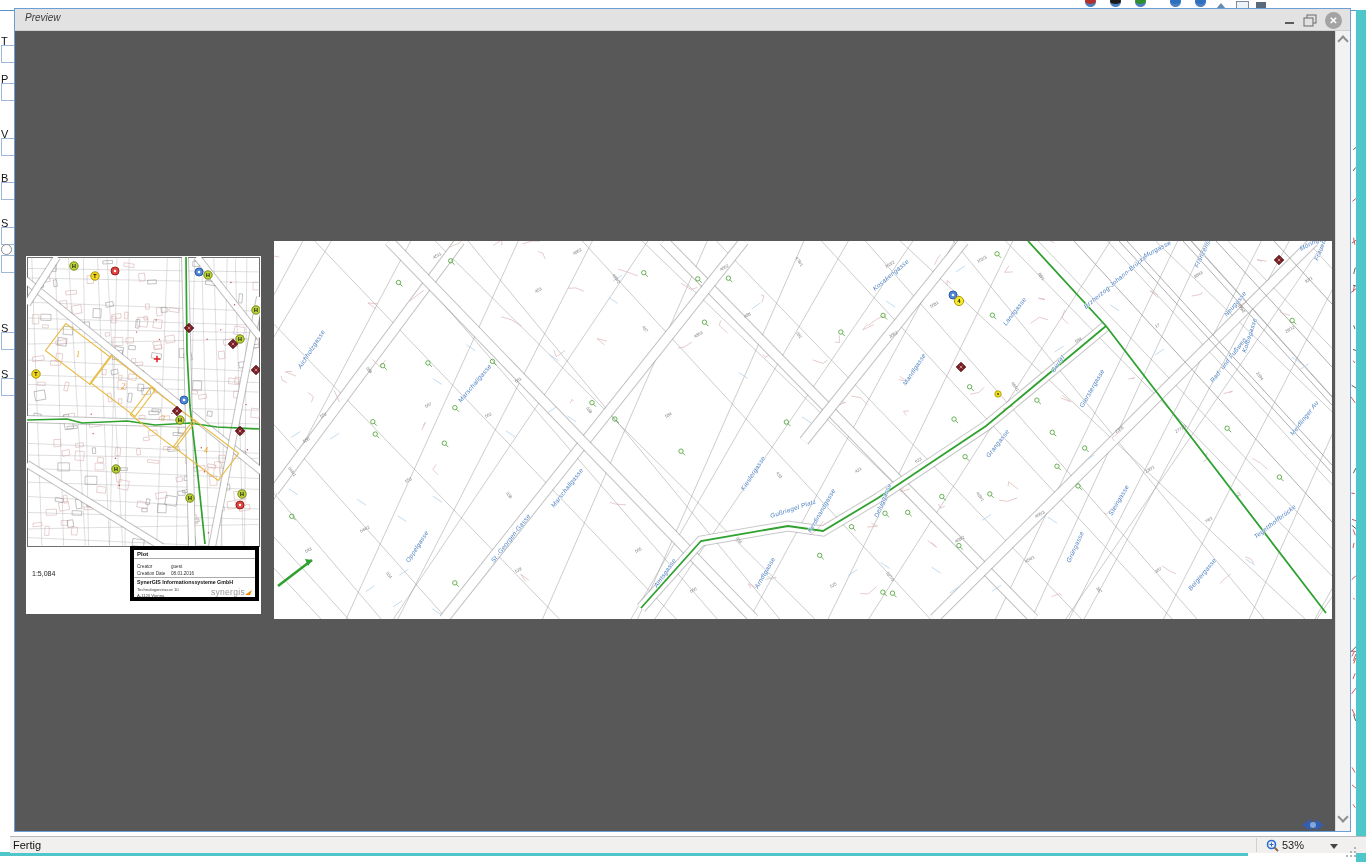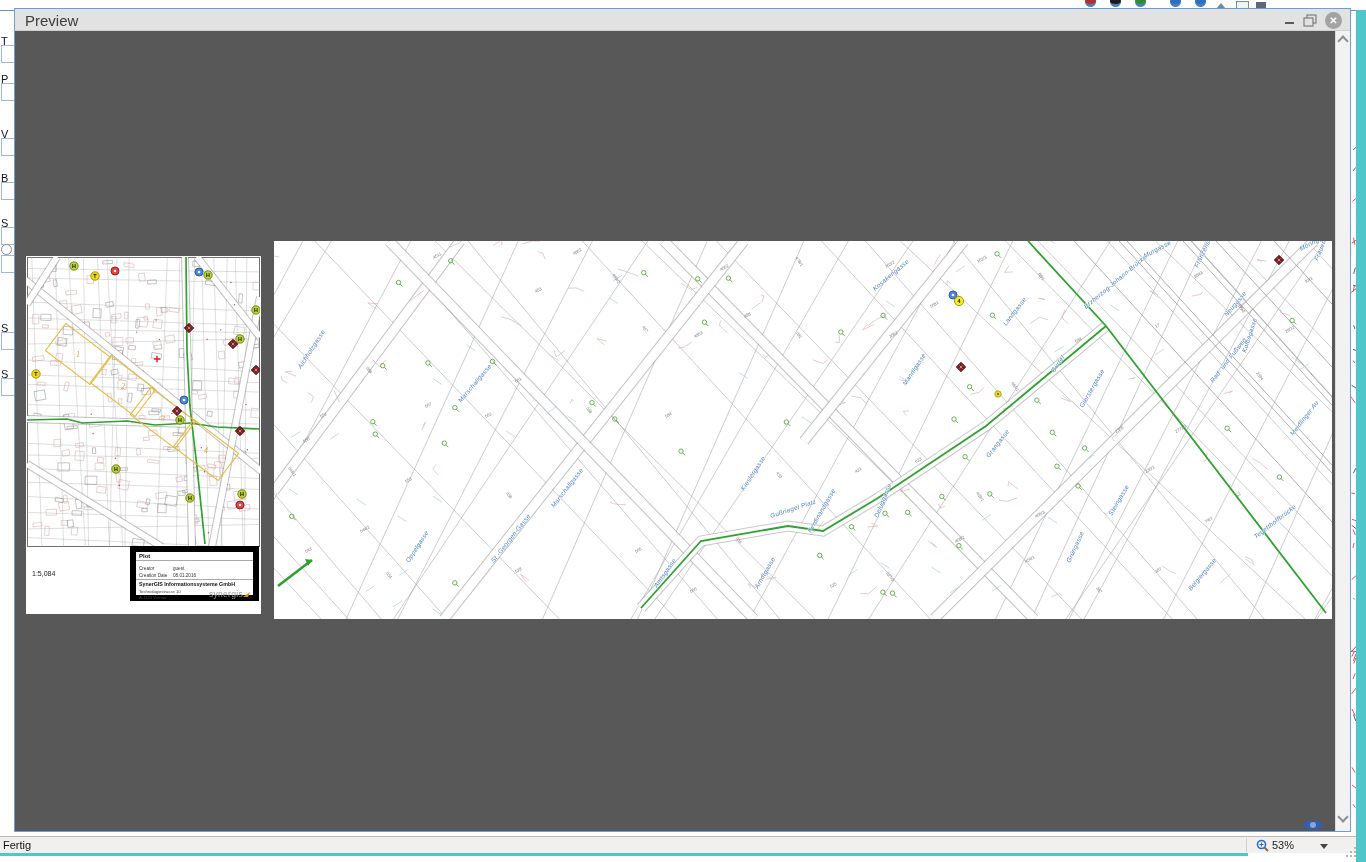--- a/index.html
+++ b/index.html
@@ -13,47 +13,47 @@
   .tb-mon{position:absolute;top:1px;width:13px;height:8px;border:1px solid #7a8aa0;background:#eef3f8;box-sizing:border-box;}
   .tb-tool{position:absolute;top:2px;width:10px;height:7px;background:#5a6a7a;}
   .left-form{position:absolute;left:0;top:11px;width:14px;height:825px;background:#fff;overflow:hidden;}
   .lf-label{position:absolute;left:1px;font-size:11px;color:#111;}
   .lf-box{position:absolute;left:1px;width:22px;height:18px;background:#fff;border:1px solid #9fb8d9;box-sizing:border-box;}
   .lf-radio{position:absolute;left:1px;width:9px;height:9px;border:1px solid #8a8a8a;border-radius:50%;background:#fff;}
   .right-sliver{position:absolute;left:1351px;top:30px;width:6px;height:802px;background:#fff;overflow:hidden;}
   .teal-v{position:absolute;left:1356px;top:10px;width:10px;height:852px;}
   .teal-h{position:absolute;left:0;top:852px;width:1248px;height:4px;}
   
-  .statusbar{position:absolute;left:0;top:836px;width:1356px;height:16px;background:#f1f0ef;border-top:1px solid #b9b9b9;box-sizing:content-box;}
+  .statusbar{position:absolute;left:10px;top:836px;width:1356px;height:16px;background:#f1f0ef;border-top:1px solid #b9b9b9;box-sizing:content-box;}
   .status-text{position:absolute;left:3px;top:1px;font-size:11px;color:#111;line-height:15px;}
   .status-sep{position:absolute;left:1246px;top:1px;width:1px;height:14px;background:#d0d0d0;}
   .zoom-text{position:absolute;left:1272px;top:1px;font-size:11px;color:#222;line-height:15px;}
   .zoom-caret{position:absolute;left:1320px;top:7px;width:0;height:0;border-left:4px solid transparent;border-right:4px solid transparent;border-top:5px solid #444;}
   .grip{position:absolute;left:1345px;top:847px;width:12px;height:12px;}
   .grip i{position:absolute;width:2px;height:2px;background:#b5b5b5;}
   
   .popup{position:absolute;left:14px;top:8px;width:1337px;height:824px;border:1px solid #6ba0d6;box-sizing:border-box;background:#585858;}
   .titlebar{position:absolute;left:0;top:0;right:0;height:22px;background:#e3e2e2;border-bottom:1px solid #cfcfcf;box-sizing:border-box;}
-  .titlebar .title{position:absolute;left:10px;top:3px;font-size:15px;color:#3c3c3c;}
+  .titlebar .title{position:absolute;left:10px;top:3px;font-size:10px;color:#3c3c3c;font-style:italic;}
   .winbtns{position:absolute;right:8px;top:0;height:22px;display:flex;align-items:center;gap:7px;}
   .btn-min{width:12px;height:14px;position:relative;cursor:default;}
   .btn-min i{position:absolute;left:1px;bottom:3px;width:9px;height:2px;background:#5a5a5a;}
   .btn-close{width:17px;height:17px;border-radius:50%;background:#a3a3a3;color:#fff;font-size:10px;font-weight:bold;
              text-align:center;line-height:17px;}
   .canvas{position:absolute;left:0;top:22px;right:0;bottom:0;background:#585858;overflow:hidden;}
   .vscroll{position:absolute;right:0;top:0;width:15px;bottom:0;background:#f2f2f2;border-left:1px solid #dcdcdc;box-sizing:border-box;}
   .sbtn{position:absolute;left:0;width:14px;height:17px;background:#f2f2f2;}
   .chev{position:absolute;left:3px;width:6px;height:6px;border-left:2px solid #8f8f8f;border-top:2px solid #8f8f8f;}
   .chev.up{top:6px;transform:rotate(45deg);}
   .chev.dn{top:3px;transform:rotate(225deg);}
   
   .page-small{position:absolute;left:11px;top:225px;width:235px;height:358px;background:#fff;}
   .page-small svg{position:absolute;left:1px;top:1px;}
   .scale-text{position:absolute;left:6px;top:314px;font-size:7px;color:#222;}
-  .tblock{position:absolute;left:104px;top:290px;width:129px;height:55px;border:6px solid #000000;background:#fff;box-sizing:border-box;}
+  .tblock{position:absolute;left:104px;top:290px;width:129px;height:55px;border:4px solid #000000;background:#fff;box-sizing:border-box;}
   .tb-title{font-weight:bold;font-size:6px;color:#111;padding:1px 3px 1px 3px;border-bottom:1px solid #aaa;}
   .tb-rows{position:absolute;left:0;top:13px;width:100%;}
   .tb-row{display:flex;padding:0 3px;font-size:4.6px;color:#333;line-height:1.6;}
   .tb-row .k{width:34px;}
   .tb-company{position:absolute;left:0;top:27px;width:100%;border-top:1px solid #aaa;font-weight:bold;font-size:5.3px;color:#111;padding:1px 3px;box-sizing:border-box;}
   .tb-addr{position:absolute;left:3px;top:37px;font-size:4.2px;color:#444;line-height:1.5;}
   .tb-logo{position:absolute;right:4px;top:37px;font-size:8.5px;color:#9a9a9a;letter-spacing:.3px;}
   .tb-logo .arrow{display:inline-block;width:0;height:0;border-left:5px solid transparent;border-bottom:5px solid #f08a00;transform:skewX(-20deg);margin-left:1px;}
   .page-large{position:absolute;left:259px;top:210px;width:1058px;height:378px;background:#fff;}
   .blue-orn{position:absolute;left:1300px;top:817px;width:26px;height:16px;}

